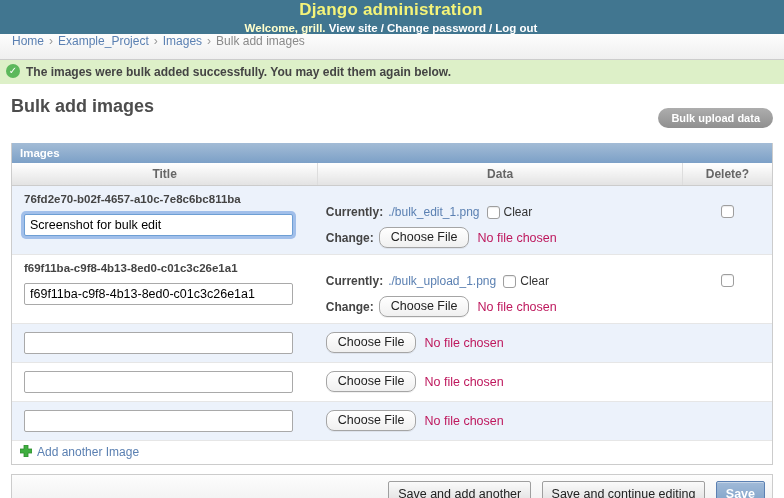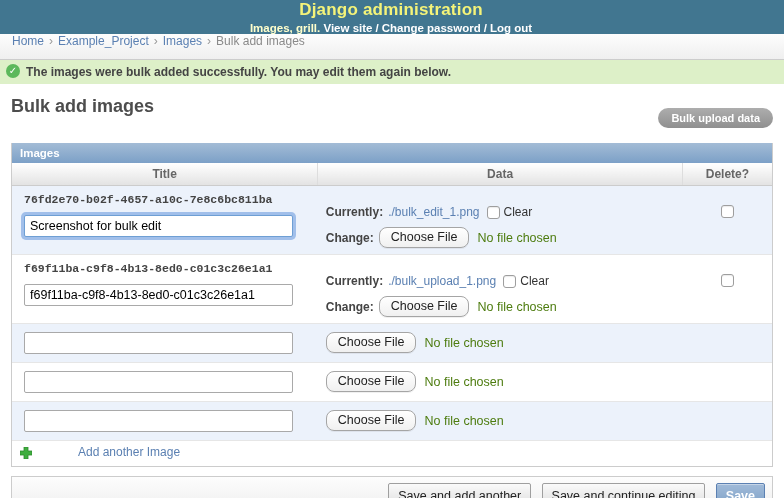--- a/index.html
+++ b/index.html
@@ -41,59 +41,59 @@
   .module { margin-top:15px; border:1px solid #ccc; border-top:none; }
   .module h2 { background:linear-gradient(#a3bcd6,var(--module_header,#7ca0c7));
     color:#fff; font-size:11.5px; font-weight:bold; padding:4px 8px; }
   table.inline { width:100%; border-collapse:collapse; }
   thead th { background:linear-gradient(#fff,#e3e3e3); color:#666; font-size:12px;
     font-weight:bold; text-align:center; padding:4px 8px; border-bottom:1px solid #ccc; }
   thead th + th { border-left:1px solid #ddd; }
   col.c-title { width:306px; } col.c-data { width:366px; } col.c-del { width:90px; }
   tbody td { vertical-align:top; padding:6px 8px; border-bottom:1px solid #e6e6e6; }
   tr.alt { background:var(--row_alt,#ecf2fb); }
-  .obj-label { font-weight:bold; color:#444; font-size:11.5px; margin:1px 0 9px 4px;font-family:Liberation Mono, monospace; }
+  .obj-label { font-weight:bold; color:#444; font-size:11.5px; margin:1px 0 9px 4px; }
   input.vtext { width:269px; height:22px; border:1px solid #a9a9a9; border-radius:2px;
     padding:2px 5px; font-size:12.5px; font-family:inherit; color:#000; background:#fff; margin-left:4px; }
   input.vtext.focused { border:1px solid #6e9fd4; box-shadow:0 0 0 3px rgba(100,150,220,.55); }
   td.data-cell.filled { padding-top:19px; }
   .file-line { display:flex; align-items:center; white-space:nowrap; }
   .file-line + .file-line { margin-top:8px; }
   .file-line strong { color:#444; margin-right:5px; }
   .file-line a { color:var(--link,#5b80b2); text-decoration:none; }
   .cb { display:inline-block; width:13px; height:13px; background:#fff;
     border:1px solid #9e9e9e; border-radius:3px; box-shadow:inset 0 1px 1px rgba(0,0,0,.08); }
   .file-line .cb { margin:0 4px 0 7px; }
   .clear-lbl { color:#333; }
   .file-btn { display:inline-block; background:linear-gradient(#fff,#f0f0f0);
     border:1px solid #a5a5a5; border-radius:8px; padding:2px 11px 3px;
     font-size:12.5px; color:#222; box-shadow:0 1px 0 rgba(0,0,0,.06); }
-  .no-file { margin-left:8px; color:#4d7c0f; font-size:12.5px; }
+  .no-file { margin-left:8px; color:#be185d; font-size:12.5px; }
   td.del-cell { padding-top:19px; text-align:center; }
   tr.empty td { padding-top:8px; padding-bottom:8px; }
   tr.add-row td { padding:4px 8px; border-bottom:none; background:#fff; border-top:1px solid #ddd; }
-  .add-link { color:var(--link,#5b80b2); text-decoration:none; display:inline-flex; align-items:flex-end;gap:41px; }
+  .add-link { color:var(--link,#5b80b2); text-decoration:none; display:inline-flex; align-items:flex-start; }
   .plus-icon { width:12px; height:12px; margin-right:5px; display:inline-block; }
 
   
   .submit-row { margin:9px 11px 0 11px; border:1px solid #ccc;
     background:linear-gradient(#fdfdfd,#ededed); padding:6px 7px; text-align:right; }
   .submit-row button { font-family:inherit; font-size:12.5px; color:#222;
     background:linear-gradient(#fafafa,#dcdcdc); border:1px solid #9f9f9f;
     border-radius:2px; padding:5px 9px; margin-left:7px; cursor:pointer; }
   .submit-row button.default { background:linear-gradient(#a0bad8,var(--save_bg,#7ca0c7));
     border:1px solid var(--save_border,#5b80b2); color:#fff; font-weight:bold;
     box-shadow:inset 0 1px 0 rgba(255,255,255,.4); }
 </style>
 </head>
 <body>
 
 <div class="hdr">
   <span class="brand">Django administration</span>
-  <div class="user-tools"><span>Images, </span><strong>grill</strong><span>. </span><a href="#">View site</a><span class="sep">/</span><a href="#">Change password</a><span class="sep">/</span><a href="#">Log out</a></div>
+  <div class="user-tools"><span>Welcome, </span><strong>grill</strong><span>. </span><a href="#">View site</a><span class="sep">/</span><a href="#">Change password</a><span class="sep">/</span><a href="#">Log out</a></div>
 </div>
 
 <div class="breadcrumbs">
   <a href="#">Home</a>
   <span class="bsep">›</span>
   <a href="#">Example_Project</a>
   <span class="bsep">›</span>
   <a href="#">Images</a>
   <span class="bsep">›</span>
   <span>Bulk add images</span>

